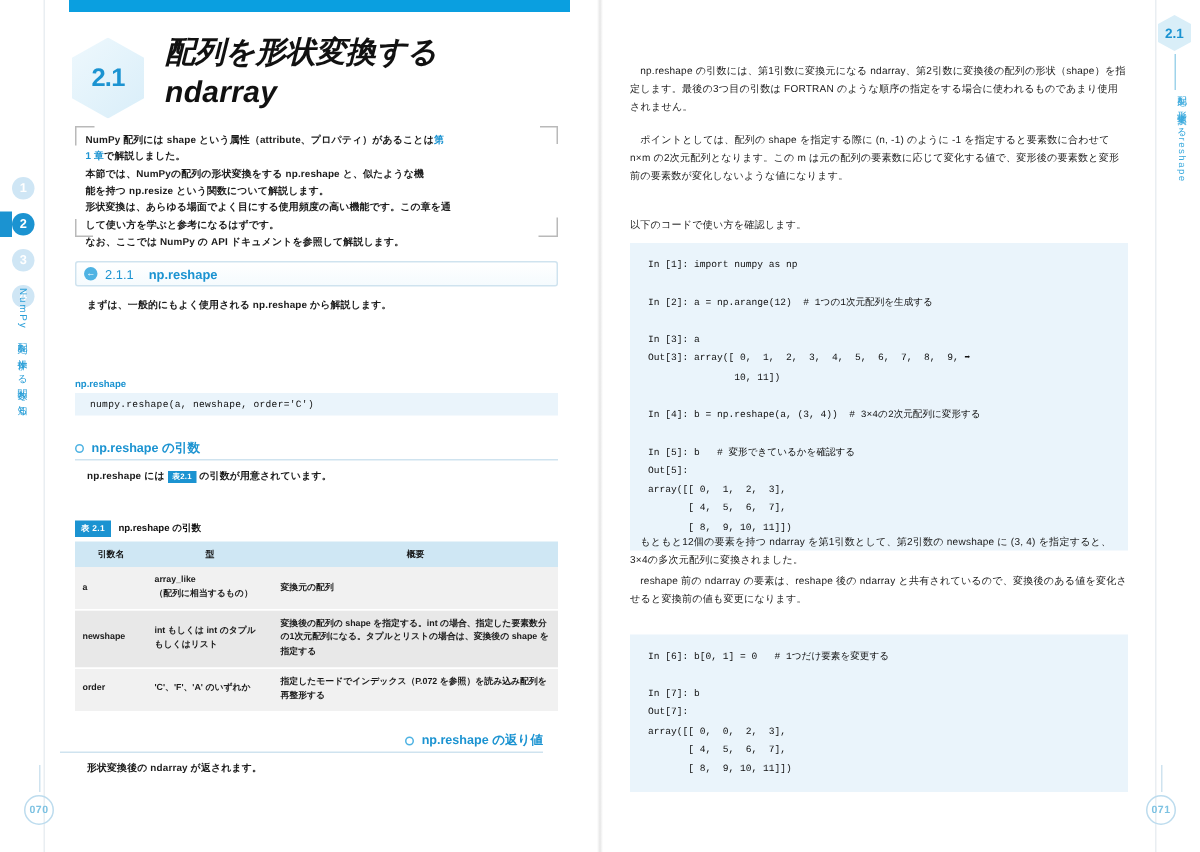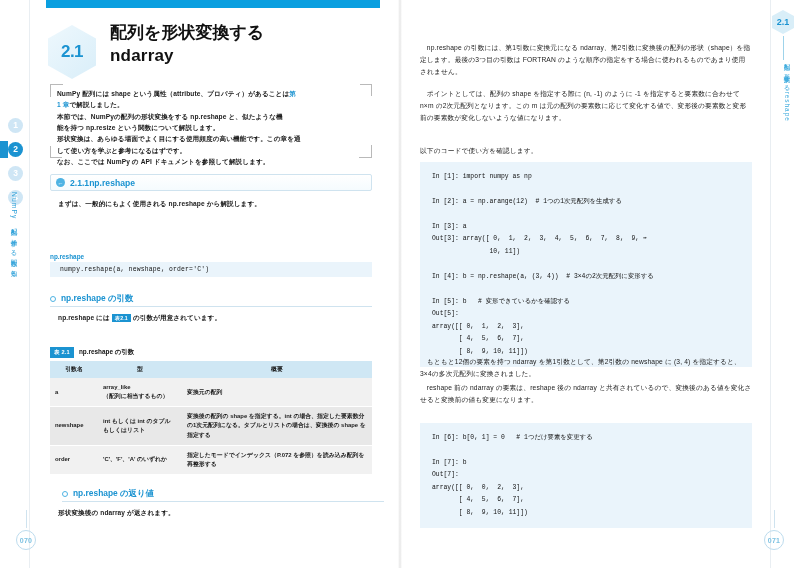--- a/index.html
+++ b/index.html
@@ -78,21 +78,21 @@
   .sec-hex {
     position: absolute; left: 4px; top: 3px;
     width: 48px; height: 54px;
     background: linear-gradient(135deg,#eef8fd,#d9eef9);
     clip-path: polygon(50% 0%, 100% 25%, 100% 75%, 50% 100%, 0% 75%, 0% 25%);
     display:flex; align-items:center; justify-content:center;
   }
   .sec-hex span { color:#1b93d1; font-size: 17px; font-weight: bold; letter-spacing:-.5px; }
   .sec-title { position: absolute; left: 66px; top: 0px; width: 270px; }
   .sec-title .l1, .sec-title .l2 {
-    font-size: 17px; font-weight: bold; color: #111; line-height: 1.35;
+    font-size: 20px; font-weight: bold; color: #111; line-height: 1.35; font-style: italic;
   }
   .sec-title .l2 { letter-spacing: .2px; }
 
   .lead-box {
     position: absolute; left: 10px; top: 84px; width: 322px; height: 74px;
     padding: 4px 7px 0 7px;
   }
   .lead-box:before, .lead-box:after {
     content:""; position:absolute; width: 12px; height: 12px;
   }
@@ -110,21 +110,21 @@
     position: absolute; left: 10px; width: 322px; height: 17px;
     border: 1px solid #cfe3ef; border-radius: 2px;
     background: linear-gradient(to bottom,#ffffff,#f5fbfe);
     display:flex; align-items:center; padding-left: 5px;
   }
   .h3 .dot {
     width: 9px; height: 9px; border-radius:50%;
     background:#4fb3e3; color:#fff; font-size:6px;
     display:flex; align-items:center; justify-content:center; margin-right:5px;
   }
-  .h3 .num { font-size: 8.6px; font-weight: bold; color:#1b93d1; }
+  .h3 .num { font-size: 8.6px; font-weight: normal; color:#1b93d1; margin-right: 10px; }
   .h3 .txt { font-size: 8.6px; font-weight: bold; color:#1b93d1; }
 
   .body-p {
     position:absolute; font-size: 6.6px; line-height: 1.7;
     color:#1b1b1b; font-weight:bold; letter-spacing:.1px;
   }
 
   .sig-label {
     position:absolute; font-size: 6.4px; font-weight:bold; color:#1b93d1;
   }
@@ -291,21 +291,21 @@
           <td>変換後の配列の shape を指定する。int の場合、指定した要素数分の1次元配列になる。タプルとリストの場合は、変換後の shape を指定する</td>
         </tr>
         <tr class="r2">
           <td class="c0">order</td>
           <td class="c1">'C'、'F'、'A' のいずれか</td>
           <td>指定したモードでインデックス（P.072 を参照）を読み込み配列を再整形する</td>
         </tr>
       </tbody>
     </table>
 
-    <div class="h4" style="left:22px; top:488px; width:322px;">
+    <div class="h4" style="left:0; top:488px; width:322px;justify-content:flex-end;">
       <div class="ring"></div>
       <div class="txt">np.reshape の返り値</div>
     </div>
     <div class="body-p" style="left:18px; top:507px; width:314px;">形状変換後の ndarray が返されます。</div>
 
   </div>
 
   <div class="right-page">
 
     <div class="rp" style="top:42px;">　np.reshape の引数には、第1引数に変換元になる ndarray、第2引数に変換後の配列の形状（shape）を指定します。最後の3つ目の引数は FORTRAN のような順序の指定をする場合に使われるものであまり使用されません。</div>

